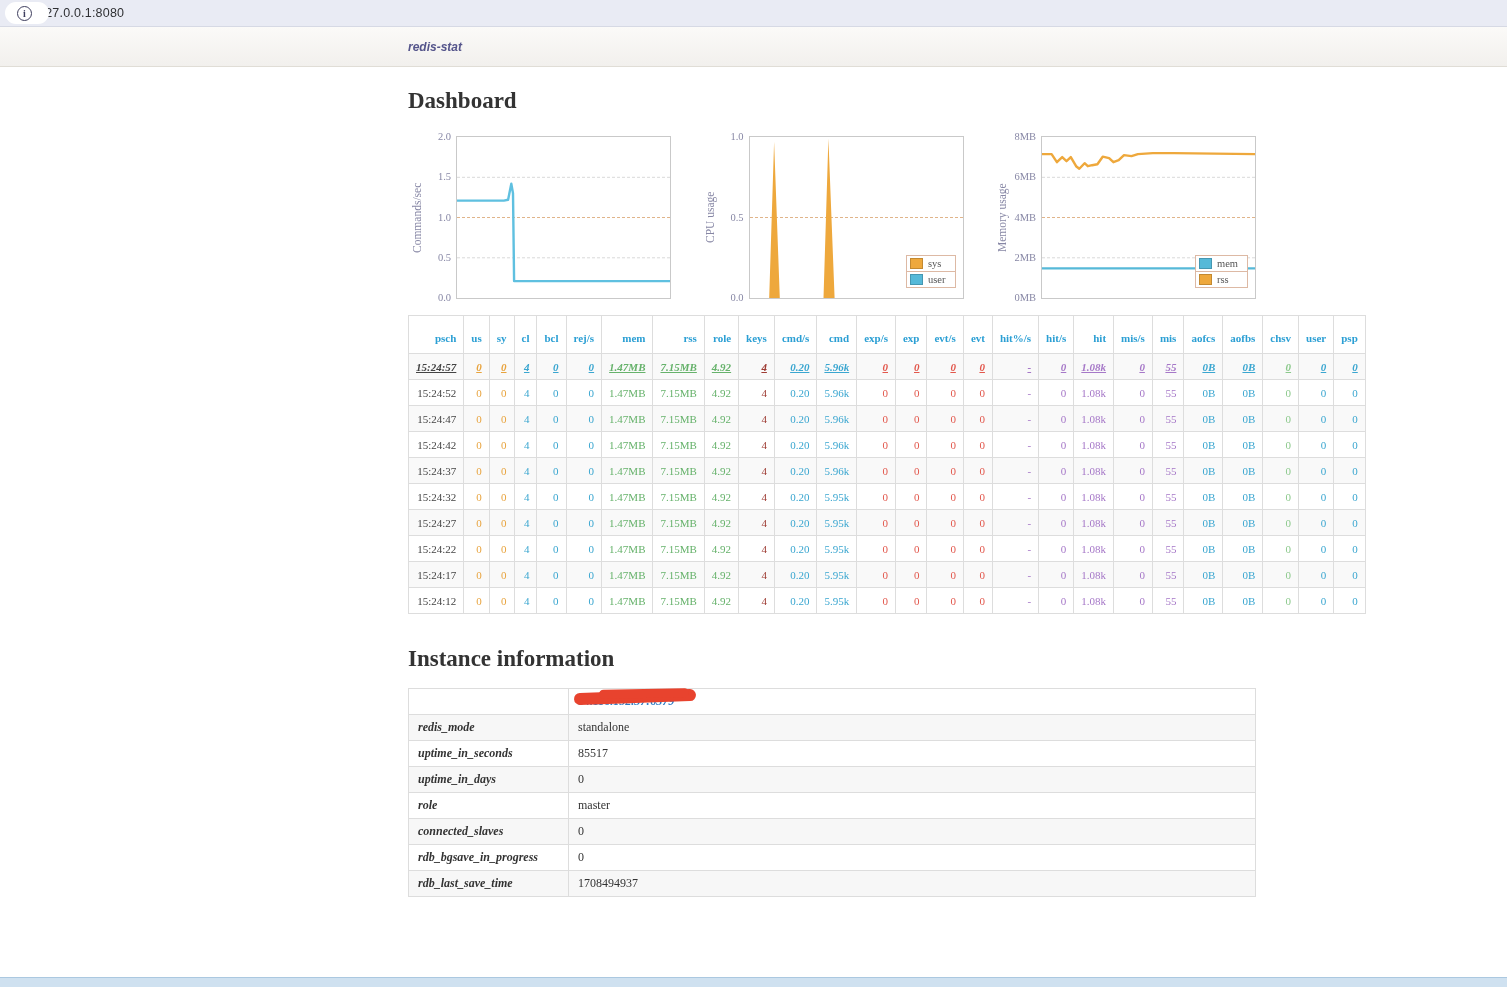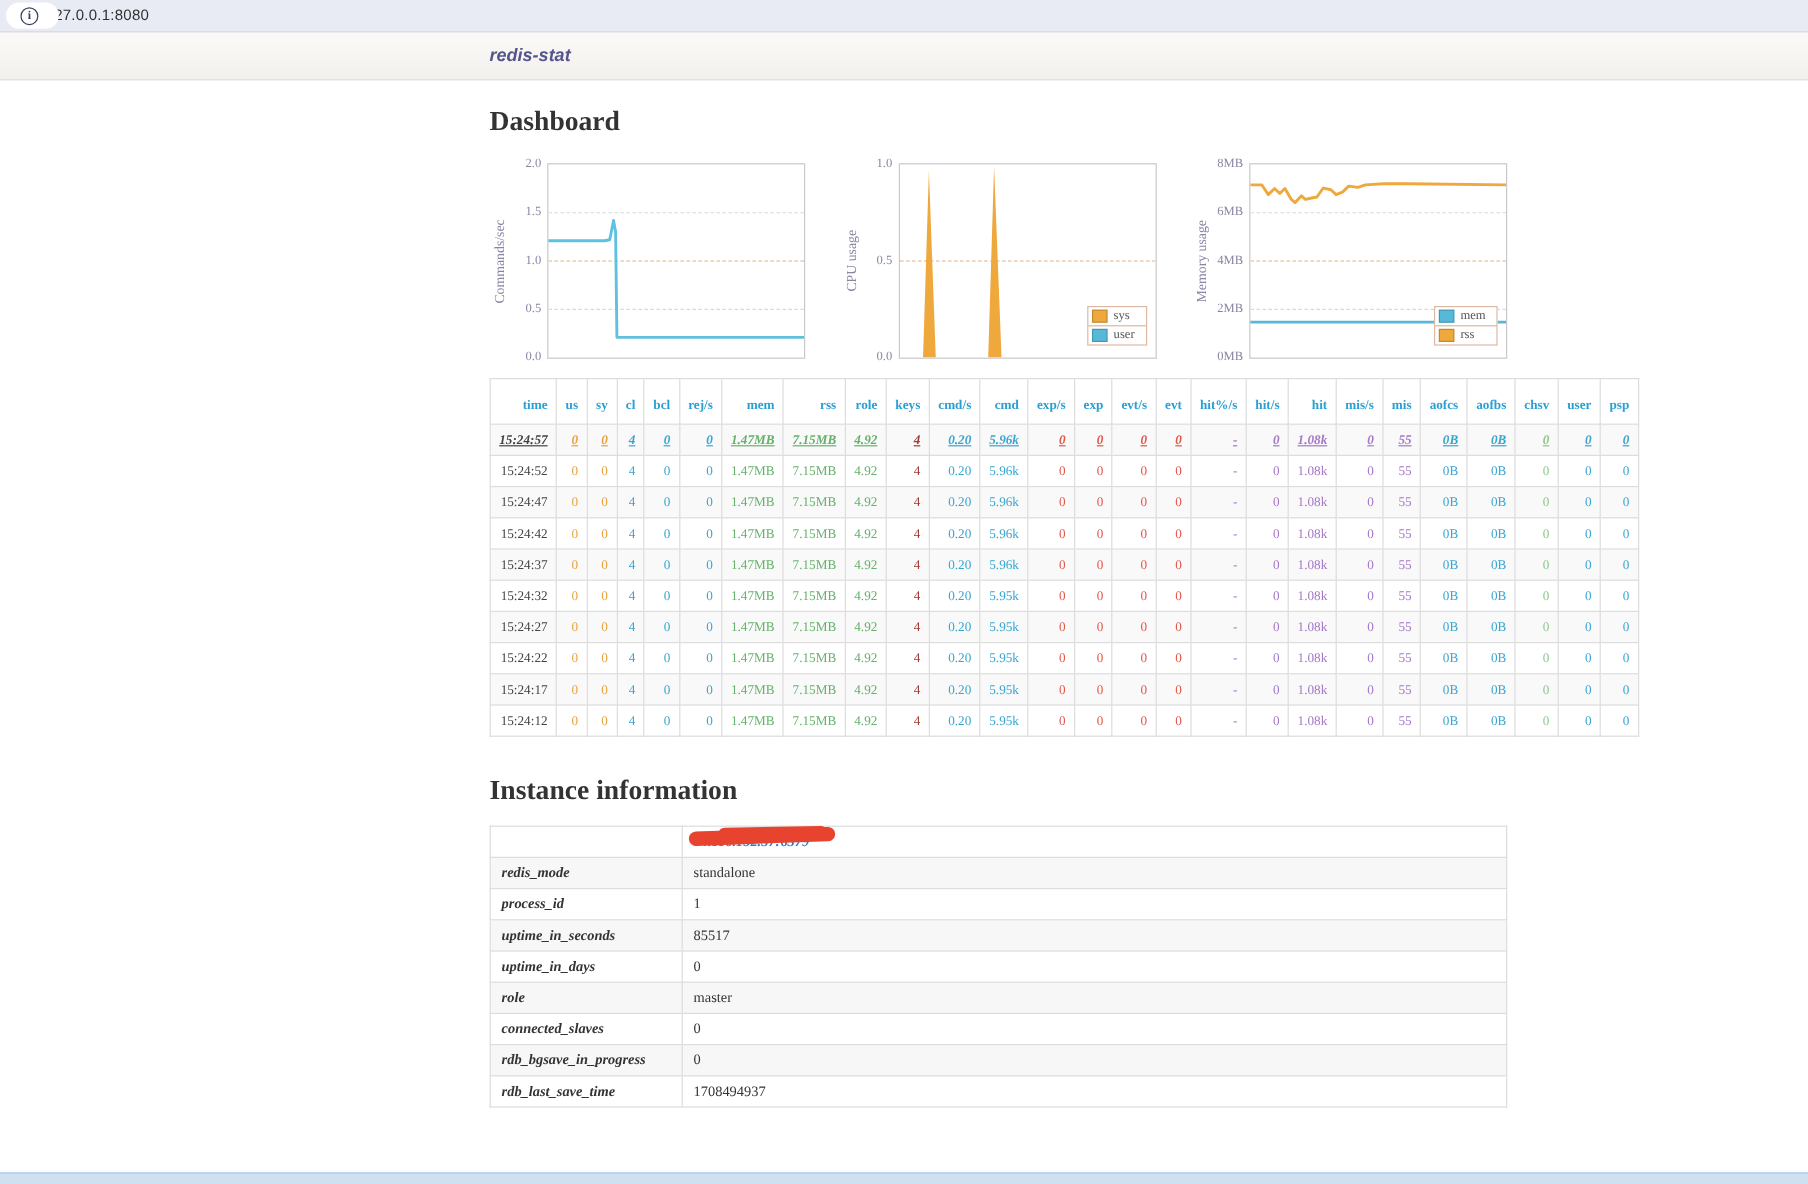--- a/index.html
+++ b/index.html
@@ -13,21 +13,21 @@
               background:#fff; border-radius:11px; }
   .info-icon { position:absolute; left:17px; top:6px; width:15px; height:15px;
                border:1.5px solid #3e3e5e; border-radius:50%; color:#3e3e5e;
                font-size:10px; font-weight:bold; font-family:"Liberation Serif",serif;
                display:flex; align-items:center; justify-content:center; }
   .url-text { margin-left:38px; font-size:12.5px; color:#2f3033; letter-spacing:.2px; }
 
   
   .navbar { height:40px; background:linear-gradient(#fbfaf8,#f2f0ed);
             border-bottom:1px solid #e0ddd6; display:flex; align-items:center; }
-  .brand { margin-left:408px; font-size:15px; font-weight:bold; font-style:italic;
+  .brand { margin-left:408px; font-size:12px; font-weight:bold; font-style:italic;
            color:#55558b; }
 
   
   .container { width:848px; margin-left:408px;font-family:Liberation Serif, serif; }
   h2.section { font-size:23px; font-weight:bold; color:#333; }
   .dash-title { margin-top:21px; margin-bottom:14px; }
   .inst-title { margin-top:32px; margin-bottom:16px; }
 
   
   .charts-row { display:flex; justify-content:space-between; margin:8px 0 16px 0; padding-top:8px; }
@@ -164,21 +164,21 @@
               <span class="legend-label">rss</span>
             </div>
           </div>
         </div>
     </div>
   </div>
 
   <table class="stats">
       <thead>
         <tr>
-          <th style="color:#2b9fd4">time</th>
+          <th style="color:#2b9fd4">psch</th>
           <th style="color:#2b9fd4">us</th>
           <th style="color:#2b9fd4">sy</th>
           <th style="color:#2b9fd4">cl</th>
           <th style="color:#2b9fd4">bcl</th>
           <th style="color:#2b9fd4">rej/s</th>
           <th style="color:#2b9fd4">mem</th>
           <th style="color:#2b9fd4">rss</th>
           <th style="color:#2b9fd4">role</th>
           <th style="color:#2b9fd4">keys</th>
           <th style="color:#2b9fd4">cmd/s</th>
@@ -489,24 +489,20 @@
       <tbody>
         <tr>
           <th></th>
           <td class="host-cell"><span class="host-link">14.116.152.37:6379</span><span class="scribble"></span><span class="scribble2"></span></td>
         </tr>
         <tr>
           <th>redis_mode</th>
           <td>standalone</td>
         </tr>
         <tr>
-          <th>process_id</th>
-          <td>1</td>
-        </tr>
-        <tr>
           <th>uptime_in_seconds</th>
           <td>85517</td>
         </tr>
         <tr>
           <th>uptime_in_days</th>
           <td>0</td>
         </tr>
         <tr>
           <th>role</th>
           <td>master</td>

